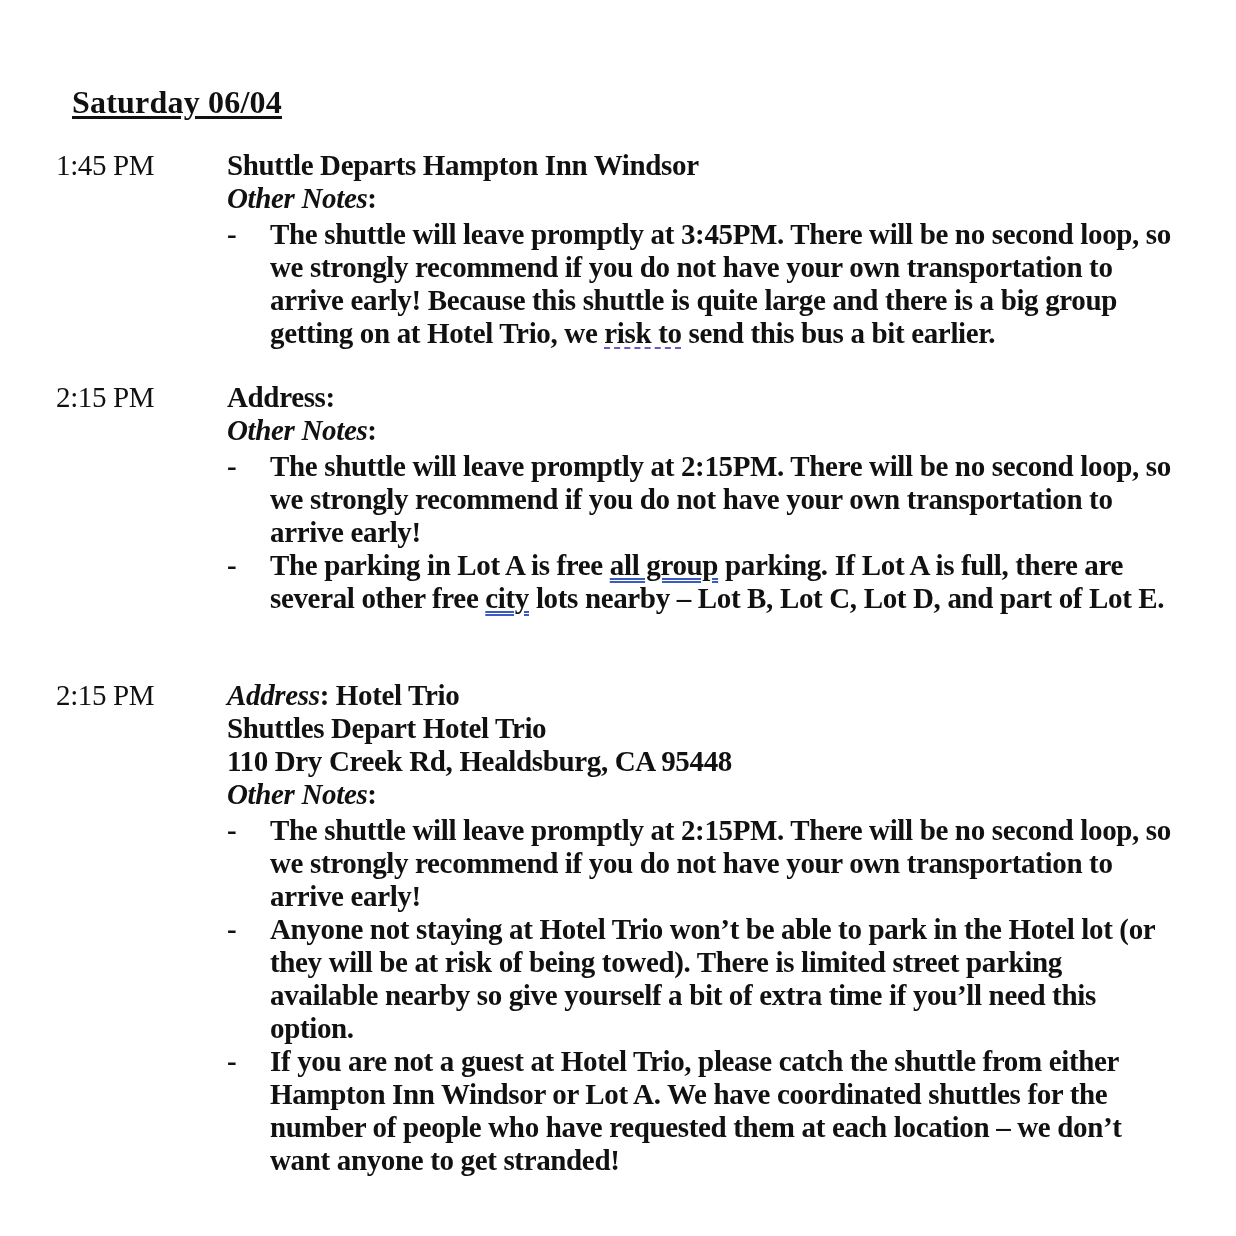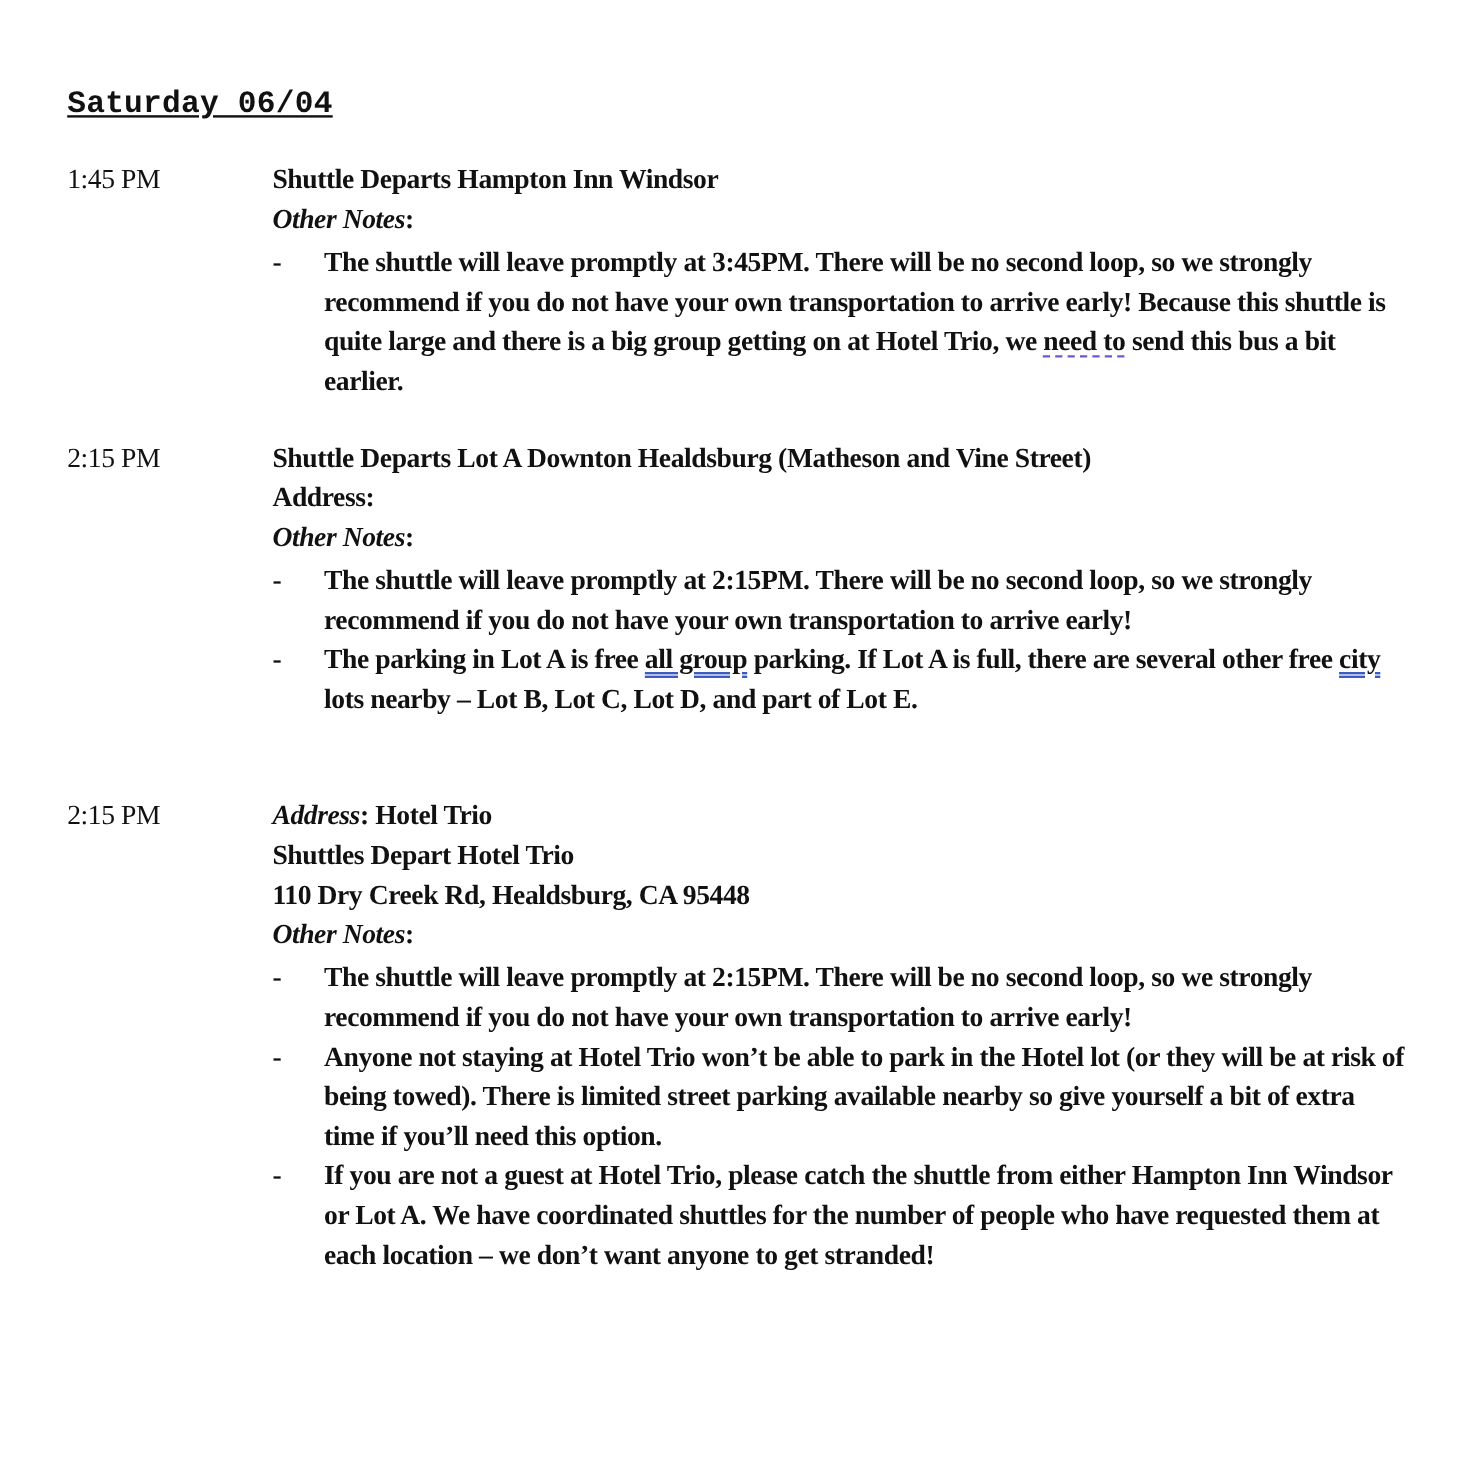--- a/index.html
+++ b/index.html
@@ -3,24 +3,24 @@
   <meta charset="utf-8">
   <style>
     html, body { margin: 0; padding: 0; background: #ffffff; }
     body {
       width: 1236px; height: 1236px; overflow: hidden; position: relative;
       font-family: "Liberation Serif", "DejaVu Serif", serif;
       color: #111111;
     }
     .page { position: absolute; left: 56px; top: 66px; width: 1120px; }
     .heading {
-      font-weight: bold; font-size: 26px; text-decoration: underline;
-      text-underline-offset: 3px; letter-spacing: 0.2px; margin: 0; line-height: 40px; font-family: Liberation Mono, monospace;
+      font-weight: bold; font-size: 32px; text-decoration: underline;
+      text-underline-offset: 3px; letter-spacing: 0.2px; margin: 16px; line-height: 40px;
     }
-    .event { position: relative; font-size: 23px; line-height: 33px; letter-spacing: -0.35px; }
+    .event { position: relative; font-size: 29px; line-height: 33px; letter-spacing: -0.35px; }
     .time { position: absolute; left: 0; top: 0; }
     .body { margin-left: 171px; font-weight: bold; }
     .ital { font-style: italic; }
     ul.notes { list-style: none; margin: 0; padding: 0; }
     ul.notes li { position: relative; padding-left: 43px; }
     ul.notes li .dash { position: absolute; left: 0; top: 0; }
     .sq-purple { text-decoration: underline dashed #6a5acd; text-decoration-thickness: 2px; text-underline-offset: 4px; }
     .sq-blue { text-decoration: underline double #3b5bbf; text-decoration-thickness: 1.5px; text-underline-offset: 3px; }
   </style>
 </head>
@@ -30,30 +30,29 @@
   <h1 class="heading">Saturday 06/04</h1>
 
   <div class="event" style="margin-top:27px;">
     <div class="time">1:45 PM</div>
     <div class="body">
       <div>Shuttle Departs Hampton Inn Windsor</div>
       <div><span class="ital">Other Notes</span><span>:</span></div>
       <ul class="notes" style="margin-top:3px;">
         <li>
           <span class="dash">-</span>
-          <span>The shuttle will leave promptly at 3:45PM. There will be no second loop, so we strongly recommend if you do not have your own transportation to arrive early! Because this shuttle is quite large and there is a big group getting on at Hotel Trio, we </span><span class="sq-purple">need to</span><span> send this bus a bit earlier.</span>
+          <span>The shuttle will leave promptly at 3:45PM. There will be no second loop, so we strongly recommend if you do not have your own transportation to arrive early! Because this shuttle is quite large and there is a big group getting on at Hotel Trio, we </span><span class="sq-purple">risk to</span><span> send this bus a bit earlier.</span>
         </li>
       </ul>
     </div>
   </div>
 
   <div class="event" style="margin-top:31px;">
     <div class="time">2:15 PM</div>
     <div class="body">
-      <div>Shuttle Departs Lot A Downton Healdsburg (Matheson and Vine Street)</div>
       <div>Address:</div>
       <div><span class="ital">Other Notes</span><span>:</span></div>
       <ul class="notes" style="margin-top:3px;">
         <li>
           <span class="dash">-</span>
           <span>The shuttle will leave promptly at 2:15PM. There will be no second loop, so we strongly recommend if you do not have your own transportation to arrive early!</span>
         </li>
         <li>
           <span class="dash">-</span>
           <span>The parking in Lot A is free </span><span class="sq-blue">all group</span><span> parking. If Lot A is full, there are several other free </span><span class="sq-blue">city</span><span> lots nearby – Lot B, Lot C, Lot D, and part of Lot E.</span>

